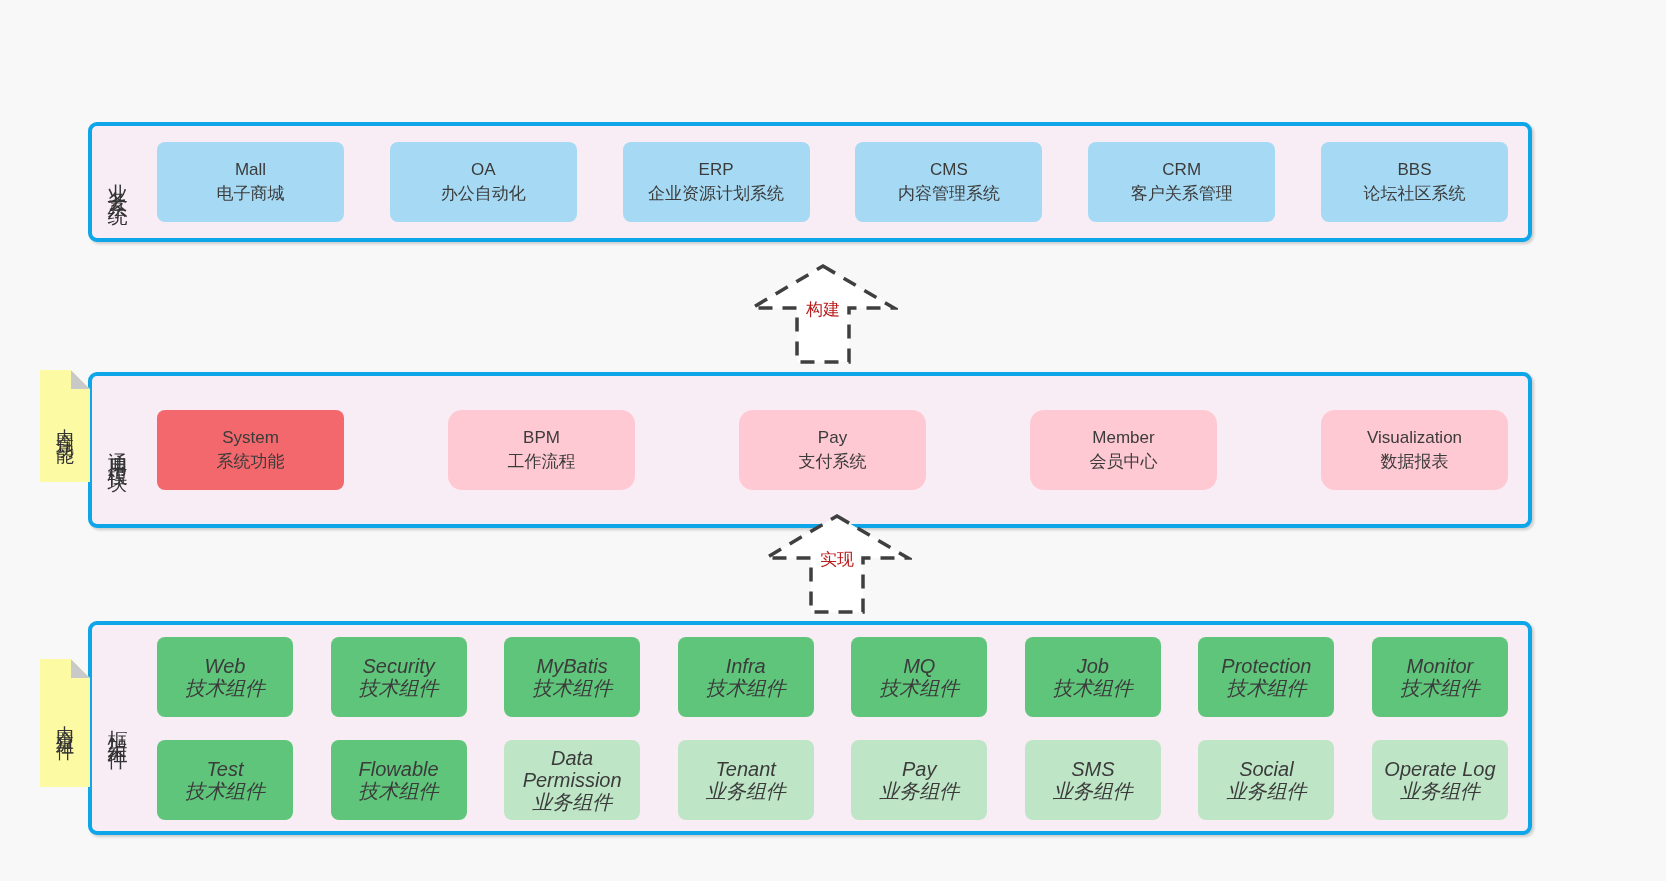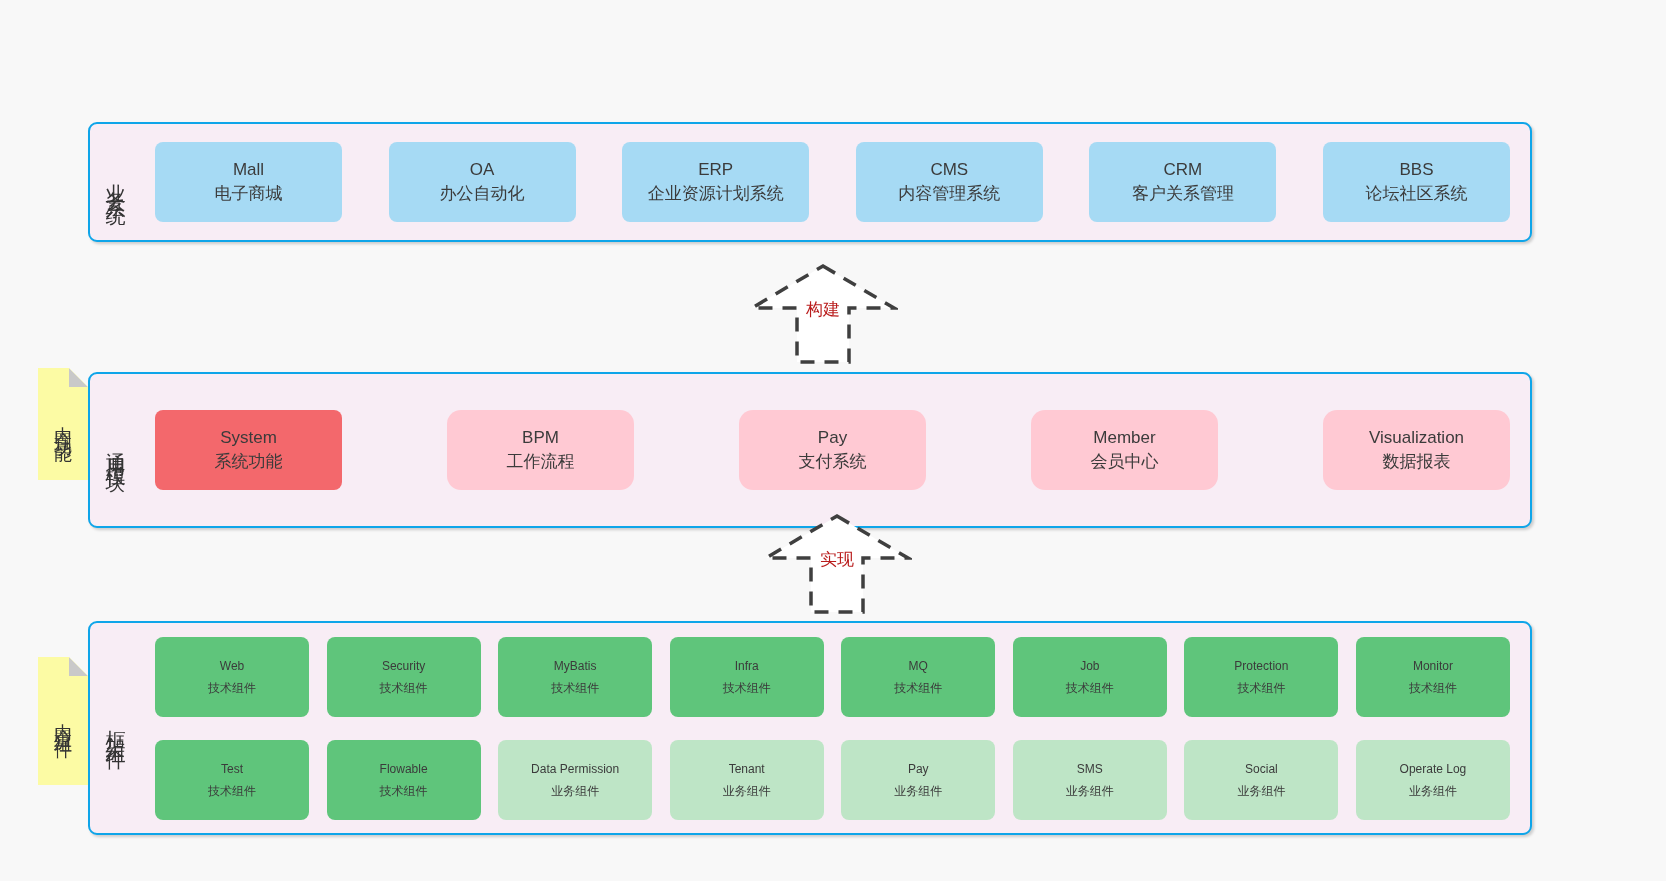--- a/index.html
+++ b/index.html
@@ -5,21 +5,21 @@
   html,body{margin:0;padding:0;}
   body{
     width:1666px;height:881px;position:relative;overflow:hidden;
     background:#f8f8f8;
     font-family:"Liberation Sans","DejaVu Sans",sans-serif;
     color:#3b3b3b;
   }
   
   .section{
     position:absolute;left:88px;width:1444px;box-sizing:border-box;
-    background:#f8edf5;border:2px solid #0ea5e9;border-radius:9px;
+    background:#f8edf5;border:4px solid #0ea5e9;border-radius:9px;
     box-shadow:2px 2px 3px rgba(0,0,0,0.18);
     display:flex;align-items:center;
   }
   .sec-business{top:122px;height:120px;}
   .sec-common{top:372px;height:156px;}
   .sec-framework{top:621px;height:214px;}
   .vlabel{
     writing-mode:vertical-lr;text-orientation:upright;
     font-size:20px;letter-spacing:7px;color:#333;
     margin-left:13px;width:34px;text-align:center;flex:0 0 auto;
@@ -27,21 +27,21 @@
   .boxes{flex:1;display:flex;justify-content:space-between;padding:0 20px 0 18px;}
   .rows{flex:1;display:flex;flex-direction:column;gap:23px;padding:0 20px 0 18px;}
   .row{display:flex;justify-content:space-between;}
   
   .box{
     height:80px;border-radius:8px;
     display:flex;flex-direction:column;align-items:center;justify-content:center;
     text-align:center;font-size:17px;line-height:24px;
   }
   .wide{width:187px;}
-  .narrow{width:154px;font-size:12px;line-height:22px;}
+  .narrow{width:136px;font-size:20px;line-height:22px;font-style:italic;}
   .blue{background:#a6daf4;}
   .red{background:#f3686c;}
   .pink{background:#ffc9d3;border-radius:14px;}
   .green{background:#5fc57b;}
   .lightgreen{background:#bee5c6;}
   
   .note{
     position:absolute;left:-52px;width:50px;background:#fcfba4;
     display:flex;align-items:center;justify-content:center;
     clip-path:polygon(0 0,calc(100% - 19px) 0,100% 19px,100% 100%,0 100%);

